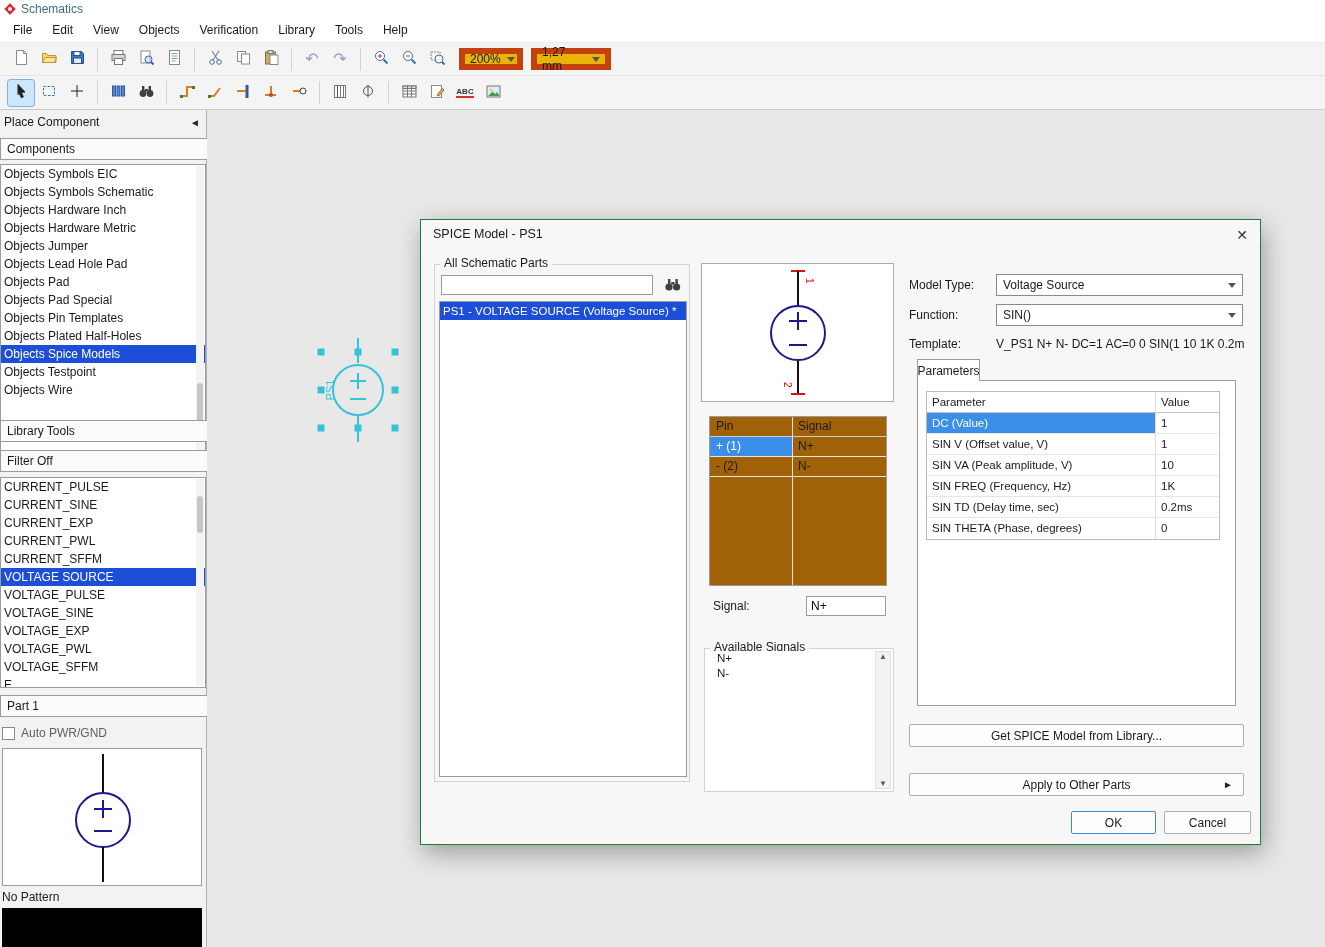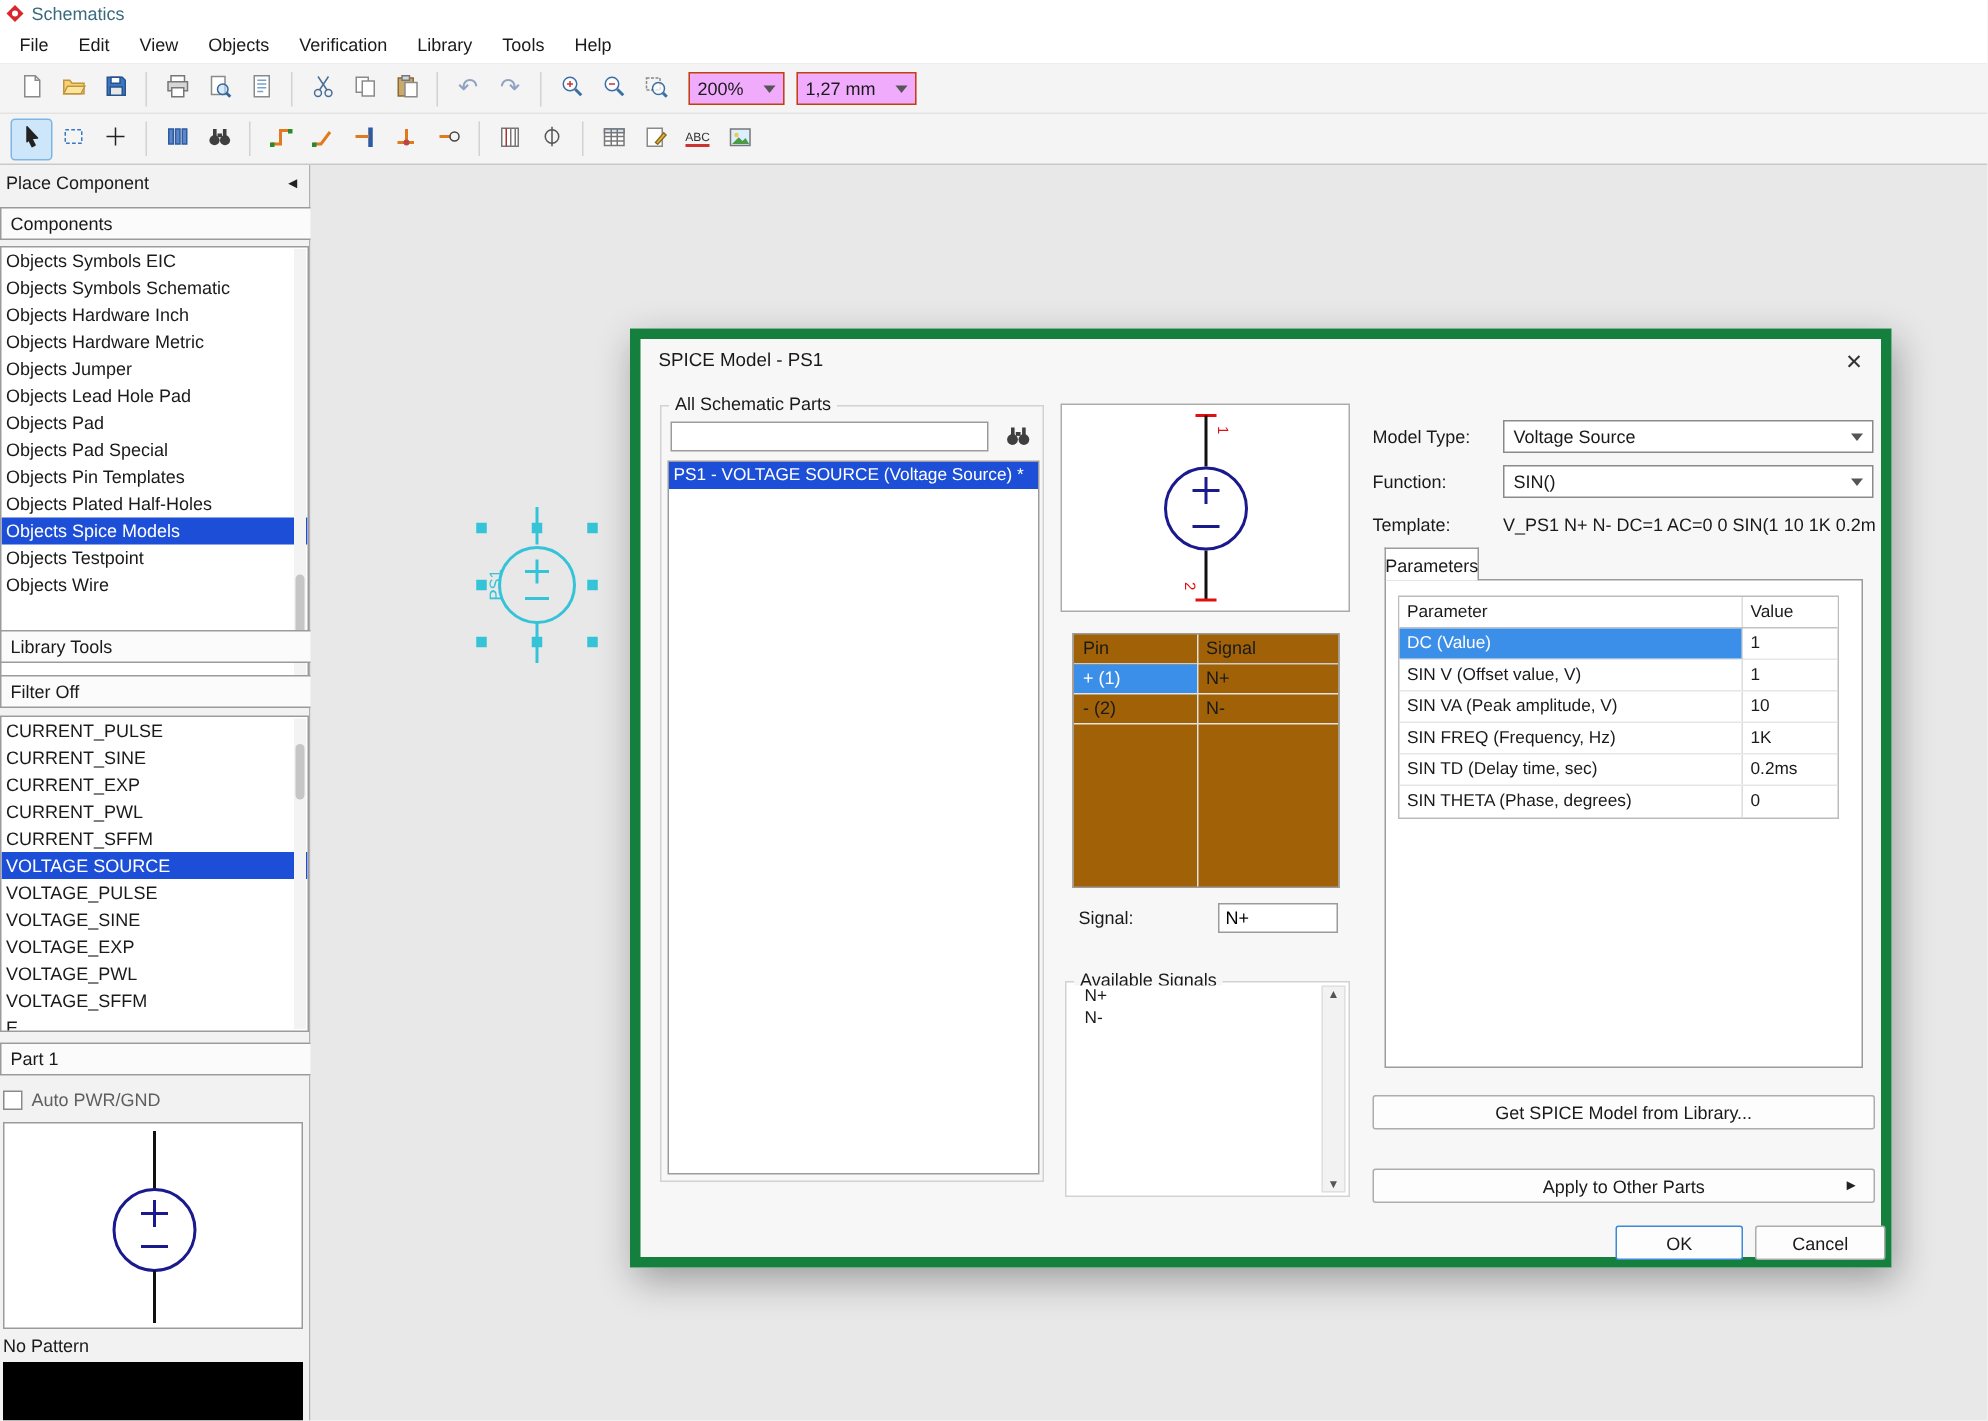--- a/index.html
+++ b/index.html
@@ -13,21 +13,21 @@
   .menubar{position:absolute;top:18px;left:0;width:100%;height:25px;background:#fff;display:flex;align-items:stretch;padding-left:3px;border-bottom:1px solid #ededed}
   .menu-item{padding:0 10px;display:flex;align-items:center;cursor:default}
 
   
   .toolbar{position:absolute;left:0;width:100%;background:#f4f4f4;display:flex;align-items:center;padding-left:7px}
   #toolbar1{top:43px;height:33px;border-bottom:1px solid #e3e3e3}
   #toolbar2{top:76px;height:34px;border-bottom:1px solid #c9c9c9}
   .tbtn{width:28px;height:28px;display:flex;align-items:center;justify-content:center;border-radius:3px;border:1px solid transparent}
   .tbtn.active{background:#cde6fa;border:1px solid #7fb5e4}
   .sep{width:1px;height:23px;background:#d2d2d2;margin:0 6px}
-  .combo{background:#f0abfc;border:1px solid #c2410c;height:22px;display:flex;align-items:center;justify-content:space-between;padding:0 5px;margin-left:8px;gap:6px}
+  .combo{background:#eab308;border:6px solid #c2410c;height:22px;display:flex;align-items:center;justify-content:space-between;padding:0 5px;margin-left:8px;gap:6px}
   .carrow{width:0;height:0;border-left:4px solid transparent;border-right:4px solid transparent;border-top:5px solid #555}
   .glyph{font-size:16px;color:#8fa3c0;line-height:1}
 
   
   .sidebar{position:absolute;left:0;top:110px;width:207px;height:837px;background:#f2f2f2;border-right:1px solid #b0b0b0}
   .side-header{position:absolute;left:0;top:0;width:206px;height:24px;display:flex;align-items:center;justify-content:space-between;padding:0 6px 0 4px}
   .side-row{position:absolute;left:0;width:240px;height:22px;background:#fbfbfb;border:1px solid #9b9b9b;display:flex;align-items:center;justify-content:space-between;padding:0 6px}
   .arrow-r{font-size:10px;color:#222}
   .listbox{position:absolute;left:0;width:206px;background:#fff;border:1px solid #9b9b9b;overflow:hidden}
   .li{height:18px;line-height:18px;padding-left:3px;white-space:nowrap;font-size:12px}
@@ -35,21 +35,21 @@
   .vscroll{position:absolute;right:1px;top:1px;bottom:1px;width:8px;background:#f3f3f3}
   .vthumb{position:absolute;left:1px;width:6px;background:#c6c6c6;border-radius:3px}
   .checkbox{width:13px;height:13px;background:#fff;border:1px solid #8a8a8a;display:inline-block}
   .preview-box{position:absolute;left:2px;width:200px;background:#fff;border:1px solid #9b9b9b}
   .pattern-box{position:absolute;left:2px;width:200px;background:#000}
 
   
   .canvas{position:absolute;left:207px;top:110px;width:1118px;height:837px;background:#e8e8e8}
 
   
-  .dialog{position:absolute;left:420px;top:219px;width:841px;height:626px;background:#f7f7f7;border:7px solid #15803d;box-shadow:3px 8px 24px rgba(0,0,0,.33)}
+  .dialog{position:absolute;left:420px;top:219px;width:841px;height:626px;background:#f7f7f7;border:1px solid #15803d;box-shadow:3px 8px 24px rgba(0,0,0,.33)}
   .dlg-title{position:absolute;left:0;top:0;width:100%;height:28px;display:flex;align-items:center;padding-left:12px;font-size:12.5px}
   .dlg-close{position:absolute;right:8px;top:5px;width:20px;height:20px;display:flex;align-items:center;justify-content:center;font-size:14px;color:#333;cursor:default}
   .grp{position:absolute;border:1px solid #d2d2d2}
   .grp-label{position:absolute;top:-9px;left:5px;background:#f7f7f7;padding:0 4px;font-size:12px}
   .dlg-list{position:absolute;background:#fff;border:1px solid #9b9b9b;overflow:hidden}
   .dlg-list .li{font-size:11.5px}
   .textinput{position:absolute;background:#fff;border:1px solid #9b9b9b;font-family:"Liberation Sans",sans-serif;font-size:12px;padding:0 4px;height:20px}
   .lbl{position:absolute;font-size:12px;white-space:nowrap}
   .dcombo{position:absolute;height:22px;background:#fff;border:1px solid #8a8a8a;display:flex;align-items:center;justify-content:space-between;padding:0 6px}
   .pin-table{position:absolute;background:#a16207;border:1px solid #9b9b9b}
@@ -300,21 +300,21 @@
           <line x1="10.5" y1="3" x2="10.5" y2="14" stroke="#777"></line>
         </svg></span>
     </div>
   <div class="tbtn">
       <span><svg width="17" height="17">
           <rect x="2.5" y="2.5" width="10" height="12" fill="#fff" stroke="#8a8a8a"></rect>
           <path d="M8 12 L13.5 5.5 L15 7 L9.5 13.2 Z" fill="#e8b84a" stroke="#8a6a20"></path>
         </svg></span>
     </div>
   <div class="tbtn">
-      <span style="font-size:8px;font-weight:normal;color:#333;border-bottom:2px solid #c33;line-height:1">ABC</span>
+      <span style="font-size:8px;font-weight:bold;color:#333;border-bottom:2px solid #c33;line-height:1">ABC</span>
     </div>
   <div class="tbtn">
       <span><svg width="17" height="17">
           <rect x="2" y="3" width="13" height="11" fill="#dcefff" stroke="#777"></rect>
           <circle cx="6" cy="7" r="1.5" fill="#f2c94c"></circle>
           <path d="M3 13 L7.5 8.5 L10 11 L12 9 L14.5 13 Z" fill="#4a9a4a"></path>
         </svg></span>
     </div>
 </div>
 

